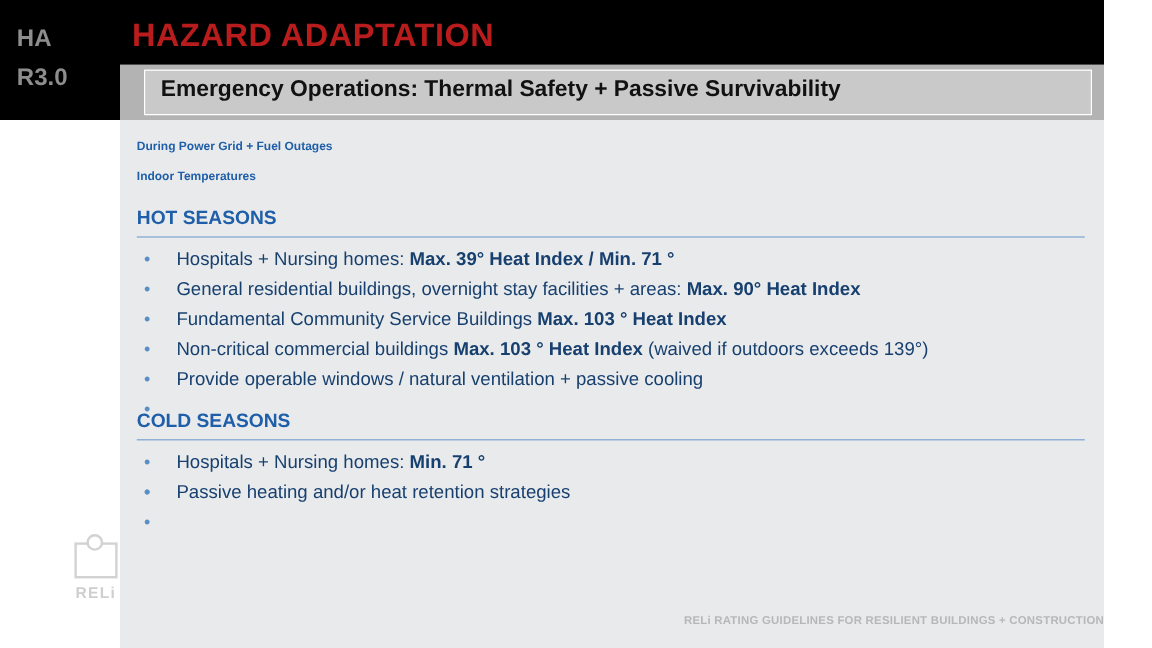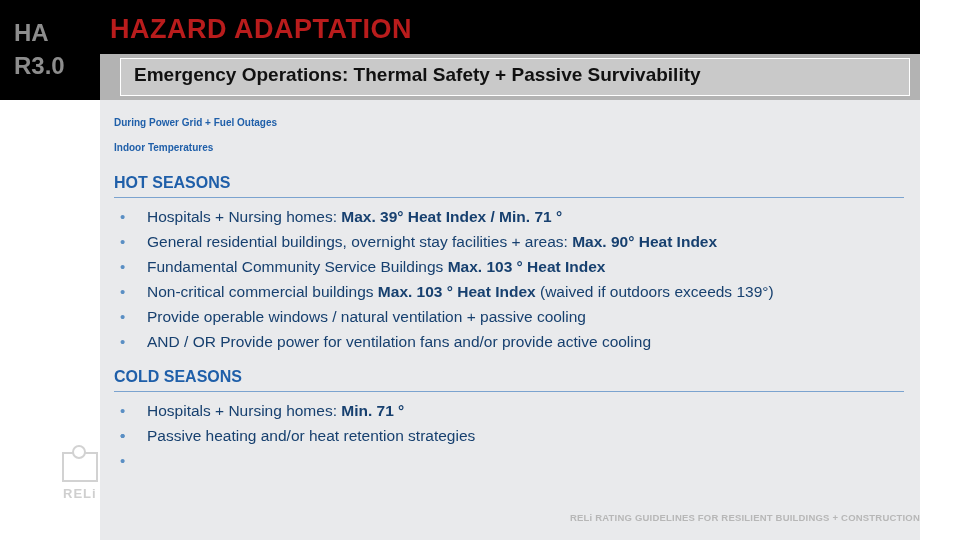--- a/index.html
+++ b/index.html
@@ -31,21 +31,21 @@
   }
   .badge {
     position: absolute;
     left: 0;
     top: 0;
     width: 100px;
     height: 100px;
     background: #000000;
     color: #8d8d8d;
     font-weight: bold;
-    font-size: 24px;
+    font-size: 20px;
     line-height: 33px;
     letter-spacing: 0px;
     padding: 16px 0 0 14px;
     box-sizing: border-box;
   }
   .badge div { white-space: nowrap; }
   .header-title {
     position: absolute;
     left: 110px;
     top: 14px;
@@ -272,21 +272,20 @@
       <li>
         <span class="dot">•</span>
         <span class="n">Non-critical commercial buildings </span><span class="b">Max. 103 ° Heat Index</span><span class="n"> (waived if outdoors exceeds 139°)</span>
       </li>
       <li class="dim">
         <span class="dot">•</span>
         <span class="n">Provide operable windows / natural ventilation + passive cooling</span>
       </li>
       <li class="dim">
         <span class="dot">•</span>
-        <span class="n">AND / OR Provide power for ventilation fans and/or provide active cooling</span>
       </li>
     </ul>
 
     <div class="section-label">COLD SEASONS</div>
     <div class="rule"></div>
     <ul class="bullets">
       <li>
         <span class="dot">•</span>
         <span class="n">Hospitals + Nursing homes: </span><span class="b">Min. 71 °</span>
       </li>

